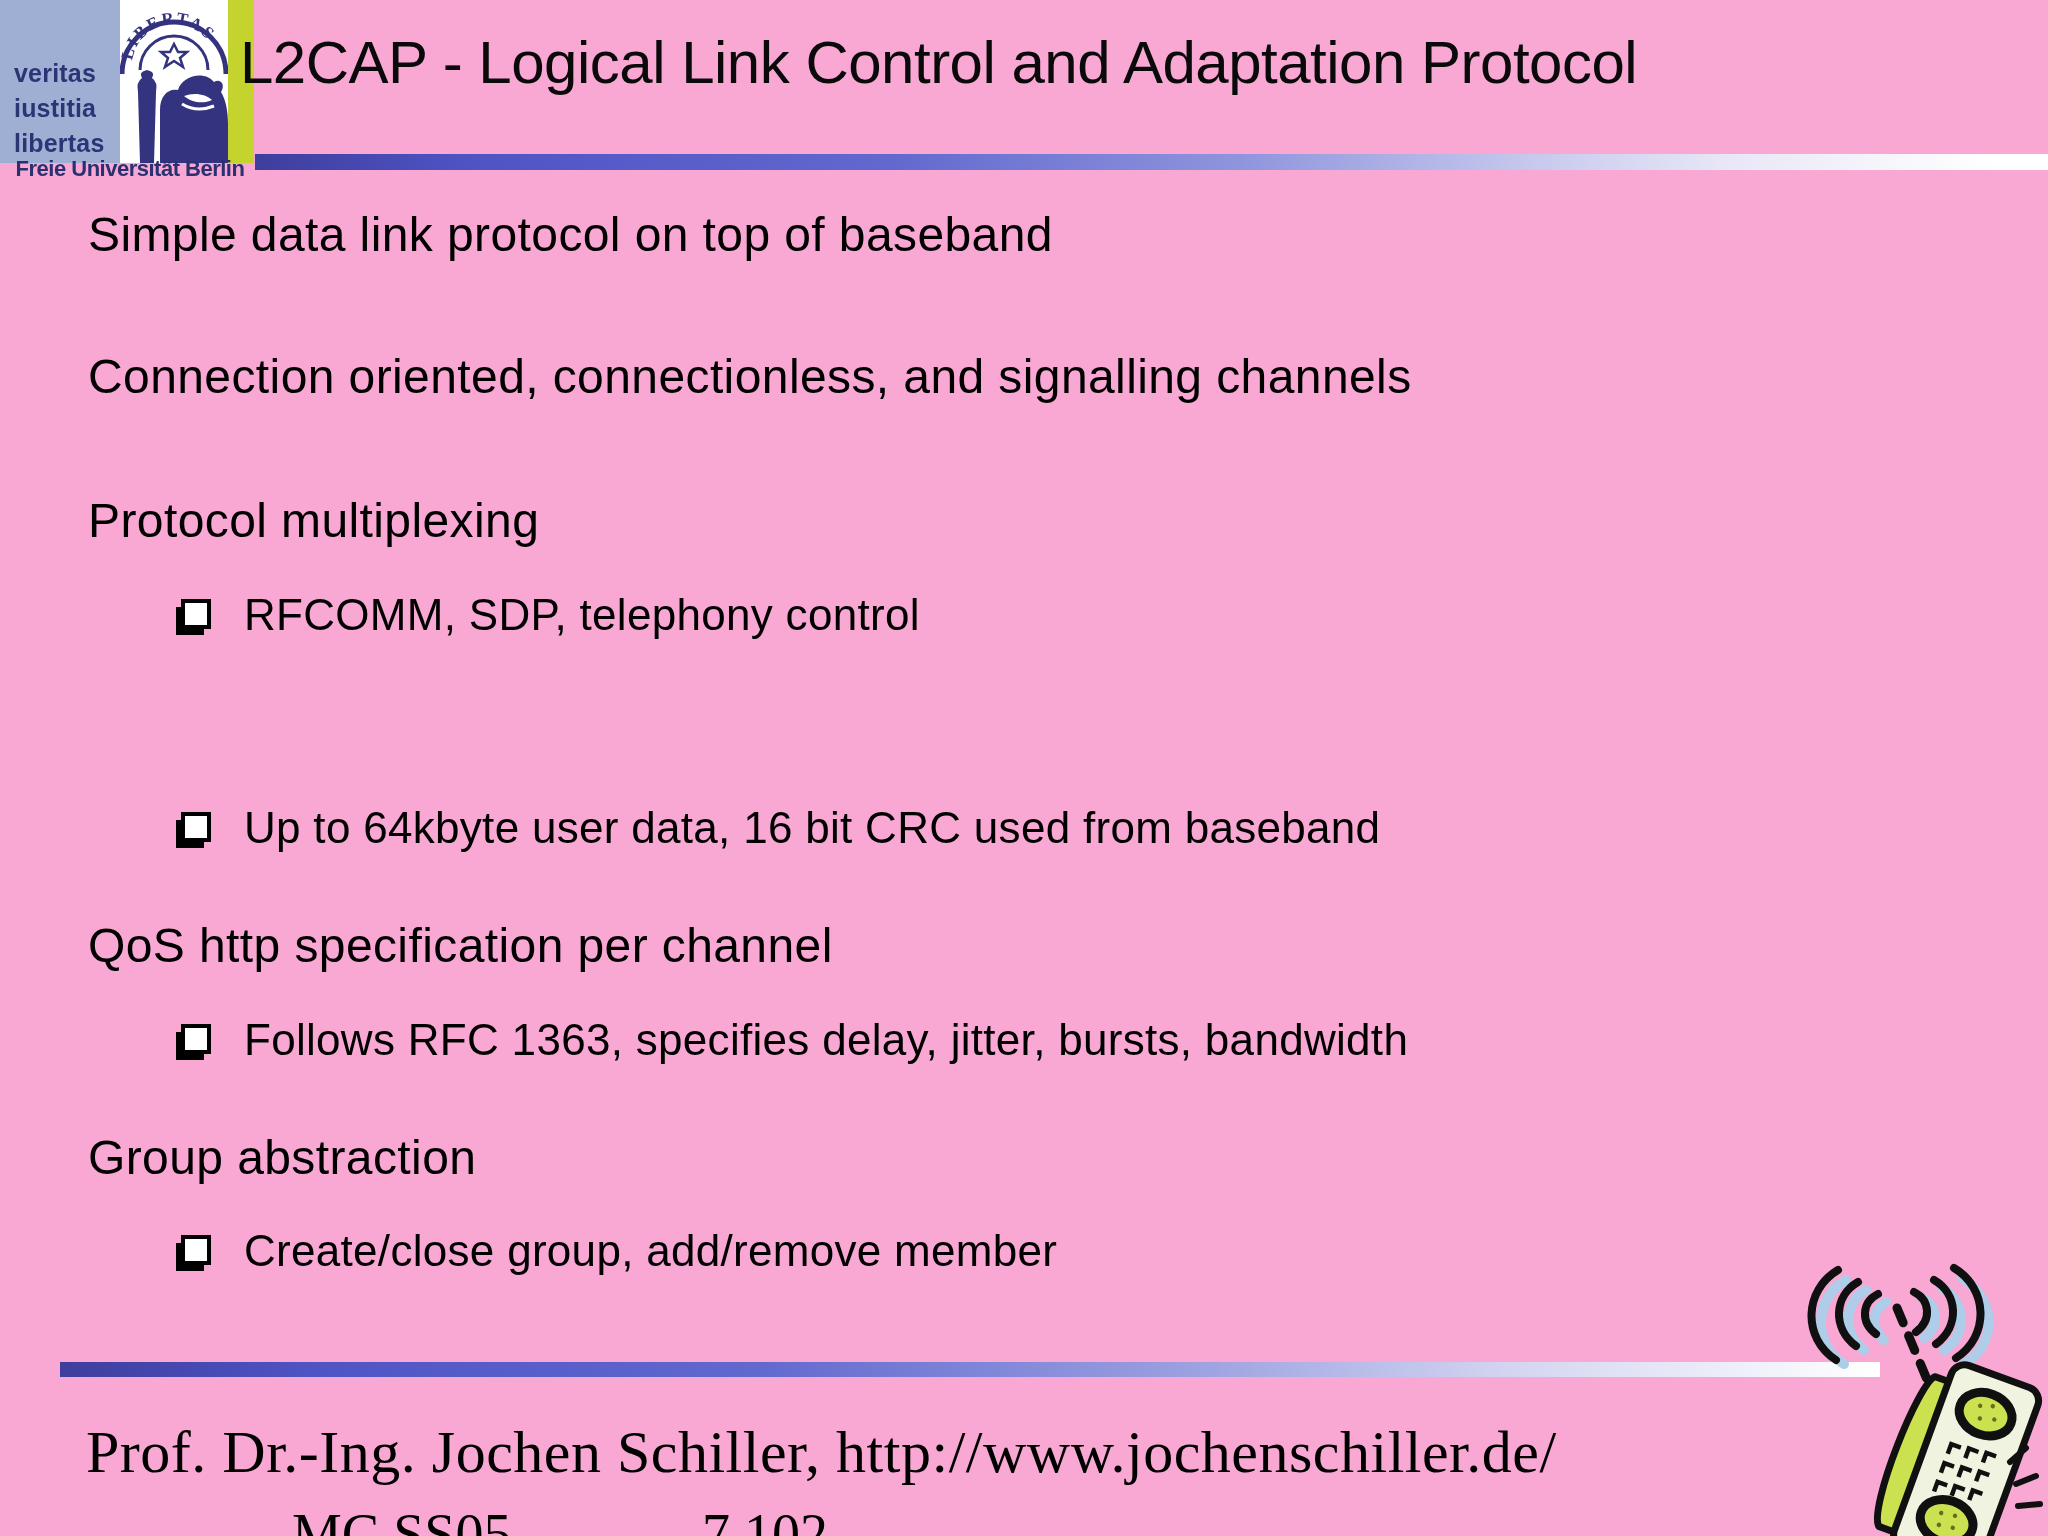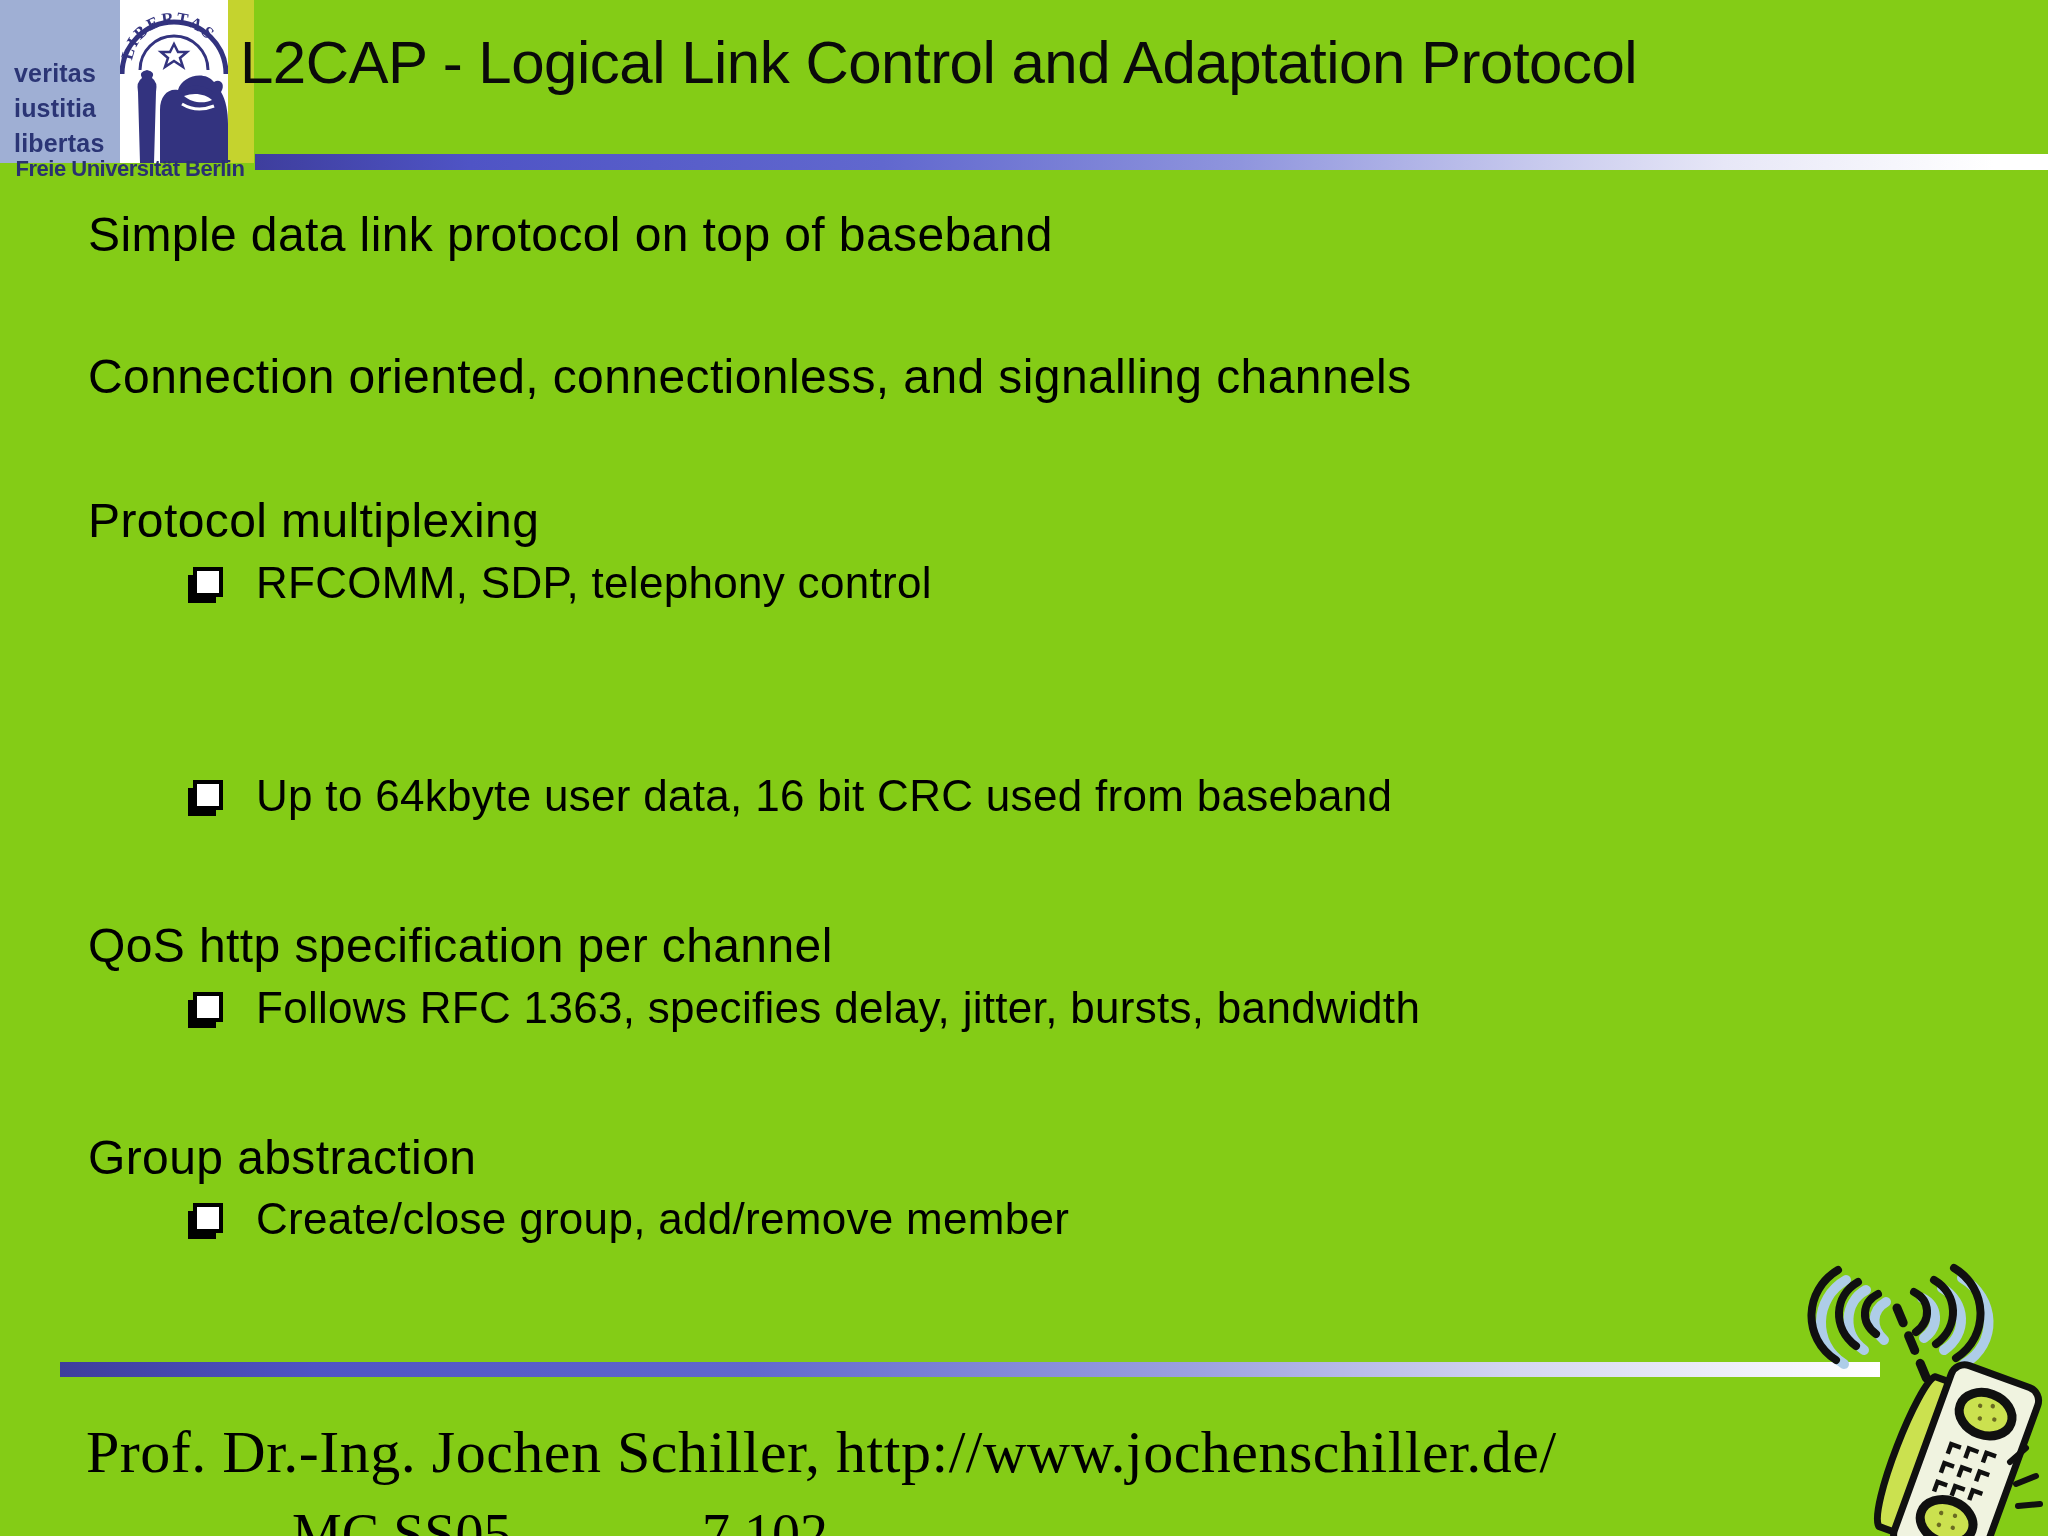--- a/index.html
+++ b/index.html
@@ -1,17 +1,17 @@
 <!DOCTYPE html>
 <html><head>
 <meta charset="utf-8">
 <style>
   html,body{margin:0;padding:0;background:#888;}
   .slide{
-    position:relative;width:2048px;height:1536px;background:#84cc16;
+    position:relative;width:2048px;height:1536px;background:#f9a8d4;
     overflow:hidden;font-family:"Liberation Sans",sans-serif;color:#000;
   }
   
   .logo-blue{position:absolute;left:0;top:0;width:120px;height:163px;background:#9fafd4;}
   .motto{position:absolute;left:14px;top:56px;font-size:25px;font-weight:700;
          color:#2b3575;line-height:35px;letter-spacing:.2px;}
   .seal{position:absolute;left:120px;top:0;width:108px;height:163px;}
   .logo-stripe{position:absolute;left:228px;top:0;width:26px;height:163px;background:#c5d32e;}
   .uni-name{position:absolute;left:0;top:156px;width:260px;text-align:center;
             font-size:22px;font-weight:700;letter-spacing:-.5px;color:#2a3170;white-space:nowrap;}
@@ -19,21 +19,21 @@
   .title{position:absolute;left:240px;top:28px;width:1780px;text-align:left;
          font-size:60px;letter-spacing:-.5px;color:#0a0a0a;white-space:nowrap;}
   .bar-top{position:absolute;left:255px;top:154px;width:1793px;height:16px;
     background:linear-gradient(90deg,#3e3e9d 0%,#4f54c5 12%,#6168ce 35%,#8f95dd 55%,
                #c9cbee 72%,#e7e7f7 82%,#ffffff 97%);}
   .bar-bottom{position:absolute;left:60px;top:1362px;width:1820px;height:15px;
     background:linear-gradient(90deg,#3e3e9d 0%,#4f54c5 14%,#6168ce 38%,#9ba0e0 62%,
                #d4d6f1 80%,#ffffff 100%);}
   
   .lvl1{position:absolute;left:88px;font-size:48px;letter-spacing:.4px;white-space:nowrap;line-height:54px;margin-top:8px;}
-  .sub{position:absolute;left:193px;display:flex;align-items:flex-start;white-space:nowrap;}
+  .sub{position:absolute;left:181px;display:flex;align-items:flex-start;white-space:nowrap;margin-top:32px;}
   .sq{flex:0 0 auto;width:22px;height:22px;margin-top:9px;border:4px solid #000;
       background:#fff;box-shadow:-6px 7px 0 -1px #000;}
   .sub .txt{margin-left:33px;font-size:44px;letter-spacing:.3px;line-height:50px;}
   
   .footer-author{position:absolute;left:86px;top:1418px;font-family:"Liberation Serif",serif;
                  font-size:60px;letter-spacing:.5px;white-space:nowrap;color:#000;}
   .footer-course{position:absolute;left:292px;top:1502px;font-family:"Liberation Serif",serif;
                  font-size:56px;white-space:nowrap;color:#000;}
   .footer-page{position:absolute;left:702px;top:1502px;font-family:"Liberation Serif",serif;
                font-size:56px;white-space:nowrap;color:#000;}

